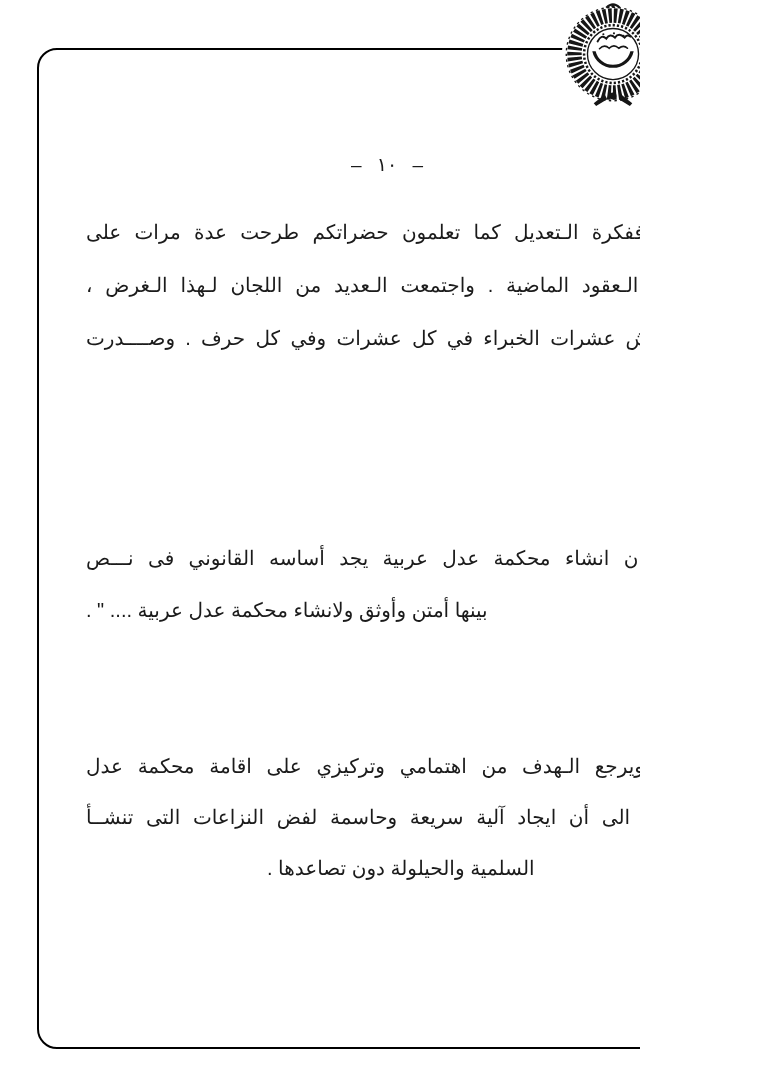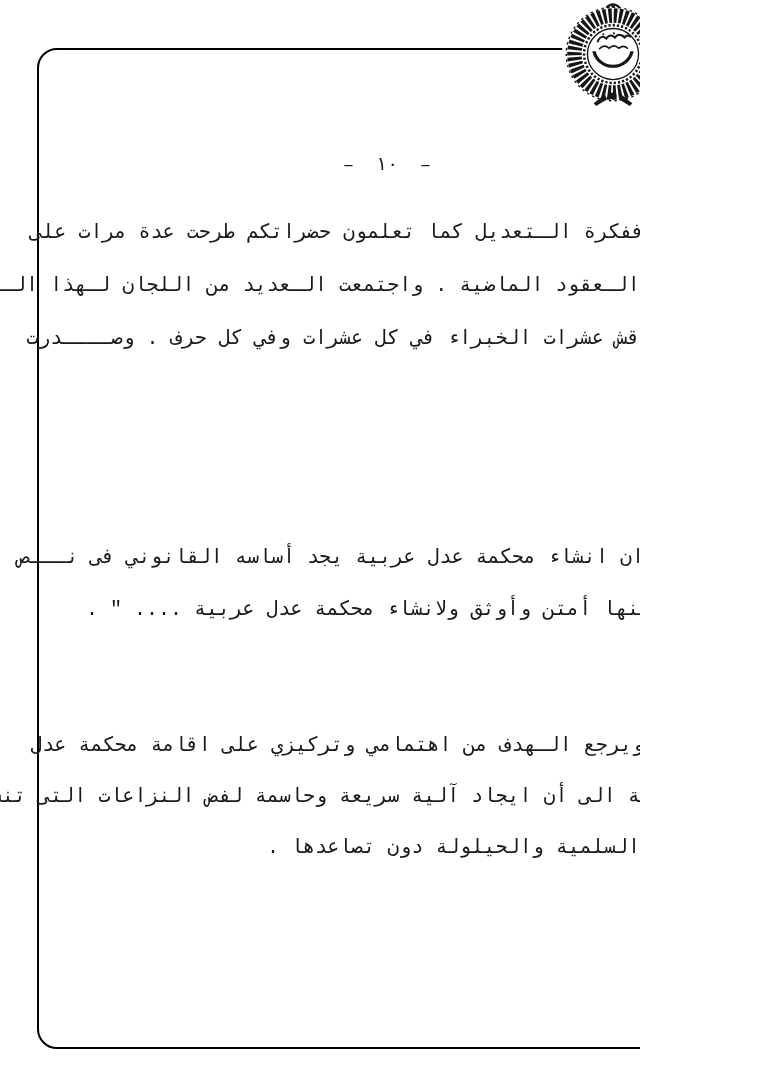--- a/index.html
+++ b/index.html
@@ -3,21 +3,21 @@
 <meta charset="utf-8">
 <title>Document</title>
 <style>
   html, body { margin: 0; padding: 0; background: #ffffff; }
   #page {
     position: relative;
     width: 640px;
     height: 1078px;
     background: #ffffff;
     overflow: hidden;
-    font-family: Liberation Mono, monospace;
+    font-family: Liberation Sans, sans-serif;
     color: #1b1b1b;
   }
   .frame {
     position: absolute;
     left: 37px; top: 48px;
     width: 668px; height: 997px;
     border: 2px solid #000;
     border-radius: 20px;
   }
   .emblem {
@@ -38,21 +38,21 @@
   }
   .para {
     position: absolute;
     left: 86px;
     width: 602px;
     direction: rtl;
     font-size: 20px;
   }
   #para1 { top: 206px; line-height: 53px; }
   #para2 { top: 532px; line-height: 52px; }
-  #para3 { top: 720px; line-height: 51px; }
+  #para3 { top: 741px; line-height: 51px; }
   .line {
     direction: rtl;
     text-align: justify;
     text-align-last: justify;
     text-justify: inter-word;
     white-space: nowrap;
     overflow: visible;
   }
   .line.first { padding-right: 44px; }
   .line.flush-left { text-align-last: left; }

